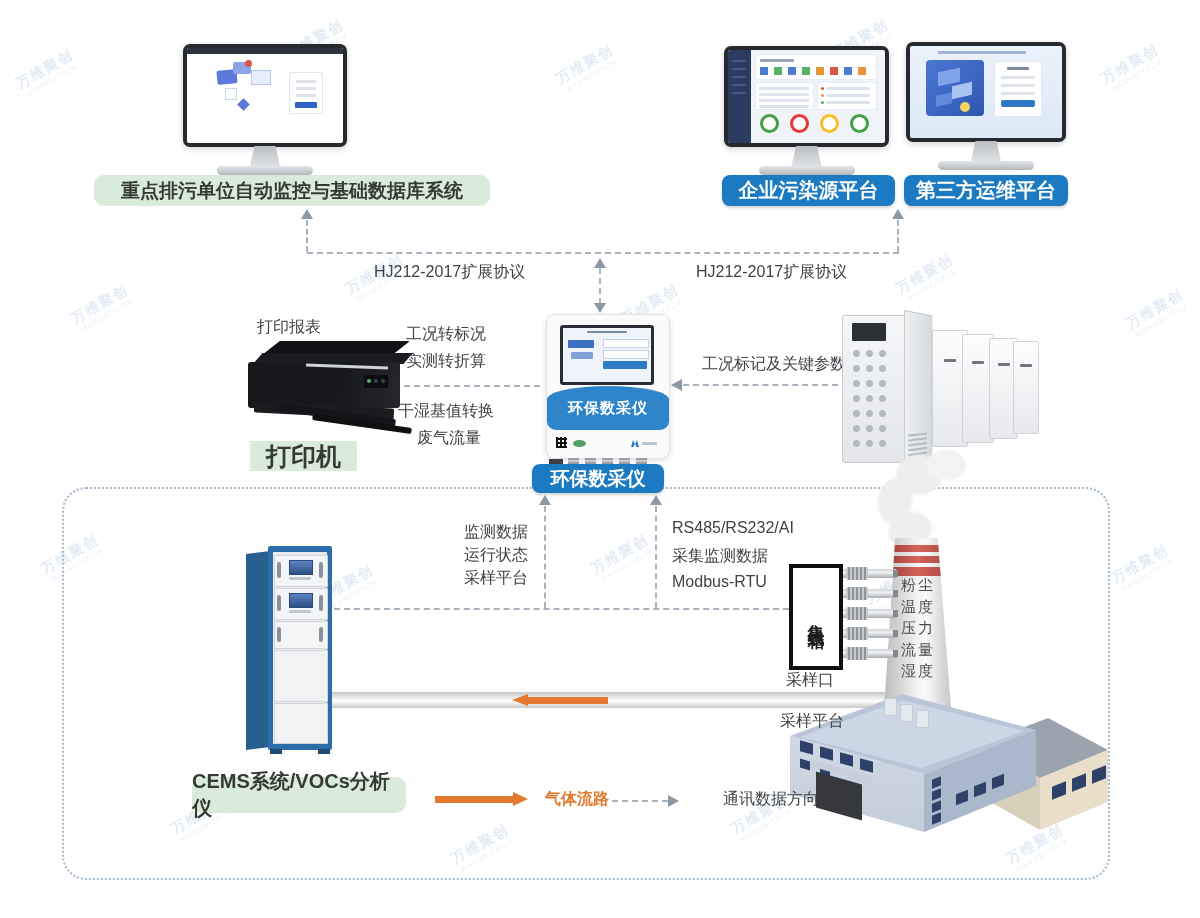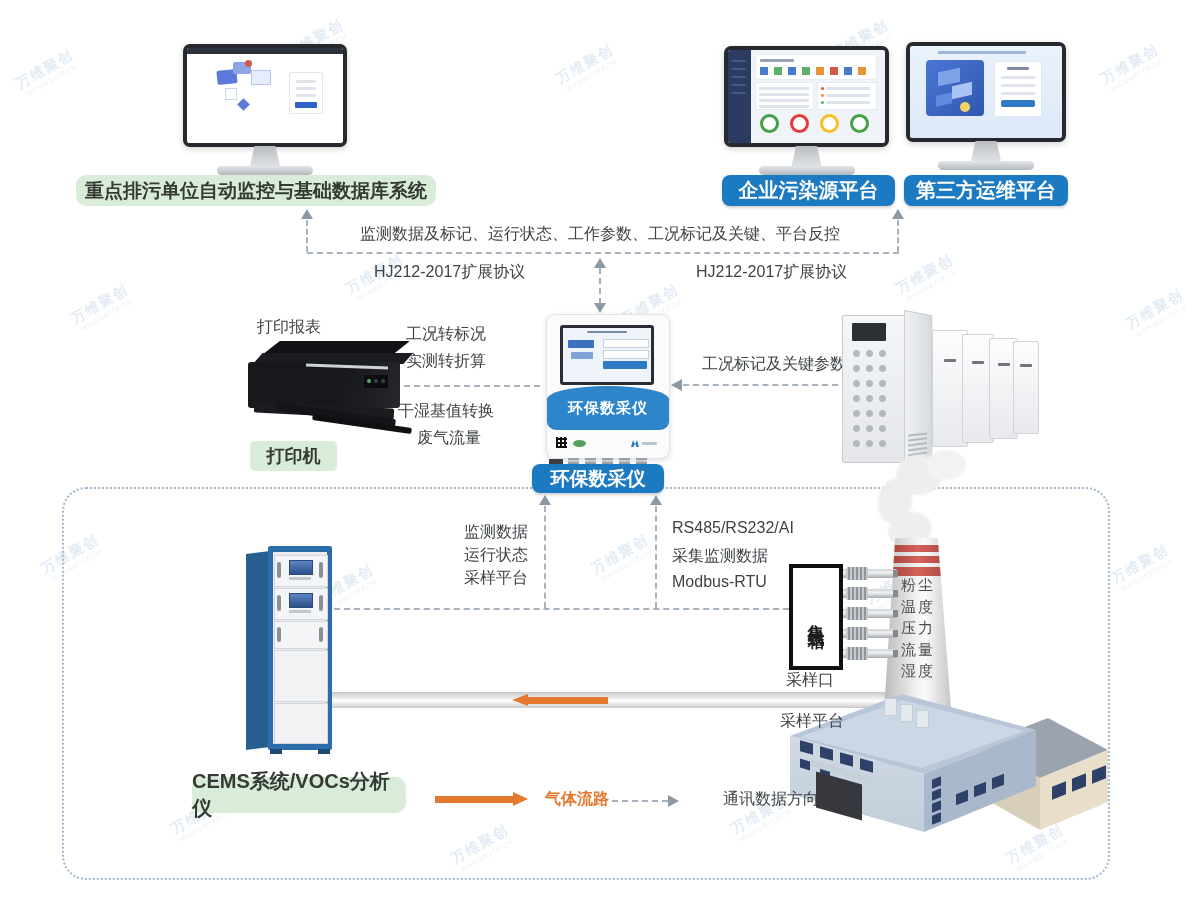--- a/index.html
+++ b/index.html
@@ -207,30 +207,29 @@
           <div class="ln" style="left:6px;top:22px;width:34px"></div>
           <div class="ln" style="left:6px;top:30px;width:34px"></div>
           <div class="abs" style="left:6px;top:38px;width:34px;height:7px;background:#2f7ac6;border-radius:2px"></div>
         </div>
       </div>
     </div>
     <div class="mon-neck"></div>
     <div class="mon-base"></div>
   </div>
 
-  <div class="abs pillg" style="left:76px;top:175px;width:360px;height:31px;font-size:19px;z-index:3">重点排污单位自动监控与基础数据库系统</div>
+  <div class="abs pillg" style="left:94px;top:175px;width:396px;height:31px;font-size:19px;z-index:3">重点排污单位自动监控与基础数据库系统</div>
   <div class="abs pillb" style="left:904px;top:175px;width:164px;height:31px;font-size:20px;z-index:3">第三方运维平台</div>
   <div class="abs pillb" style="left:722px;top:175px;width:173px;height:31px;font-size:20px;z-index:3">企业污染源平台</div>
 
   <div class="abs tri up" style="left:301px;top:209px"></div>
   <div class="abs dv" style="left:306px;top:220px;height:32px"></div>
   <div class="abs tri up" style="left:892px;top:209px"></div>
   <div class="abs dv" style="left:897px;top:220px;height:32px"></div>
   <div class="abs dh" style="left:307px;top:252px;width:592px"></div>
-  <div class="abs t" style="left:320px;top:224px;width:560px;text-align:center">监测数据及标记、运行状态、工作参数、工况标记及关键、平台反控</div>
   <div class="abs t" style="left:374px;top:262px">HJ212-2017扩展协议</div>
   <div class="abs t" style="left:696px;top:262px">HJ212-2017扩展协议</div>
   <div class="abs tri up" style="left:594px;top:258px"></div>
   <div class="abs dv" style="left:599px;top:268px;height:36px"></div>
   <div class="abs tri down" style="left:594px;top:303px"></div>
 
   <div class="abs t" style="left:257px;top:317px">打印报表</div>
   <div class="abs" style="left:248px;top:341px;width:185px;height:96px;z-index:2">
     <div class="abs" style="left:14px;top:0;width:148px;height:14px;background:#101114;border-radius:2px;clip-path:polygon(12% 0,100% 0,88% 100%,0 100%)"></div>
     <div class="abs" style="left:5px;top:12px;width:160px;height:11px;background:#1b1c20;clip-path:polygon(6% 0,100% 0,94% 100%,0 100%)"></div>
@@ -238,21 +237,21 @@
     <div class="abs" style="left:58px;top:24px;width:82px;height:3px;background:#cfd2d6;transform:rotate(2deg)"></div>
     <div class="abs" style="left:116px;top:34px;width:24px;height:13px;background:#0c0d0f;border-radius:1px">
       <div class="abs" style="left:3px;top:4px;width:4px;height:4px;background:#56b06a;border-radius:50%"></div>
       <div class="abs" style="left:10px;top:4px;width:4px;height:4px;background:#3b4047;border-radius:50%"></div>
       <div class="abs" style="left:17px;top:4px;width:4px;height:4px;background:#3b4047;border-radius:50%"></div>
     </div>
     <div class="abs" style="left:6px;top:64px;width:140px;height:11px;background:#1a1b1e;border-radius:2px;transform:rotate(3deg)"></div>
     <div class="abs" style="left:30px;top:70px;width:118px;height:8px;background:#141518;border-radius:2px;transform:rotate(8deg)"></div>
     <div class="abs" style="left:64px;top:80px;width:100px;height:6px;background:#0f1012;border-radius:2px;transform:rotate(8deg)"></div>
   </div>
-  <div class="abs pillg" style="left:250px;top:441px;width:87px;height:30px;font-size:18px;border-radius:5px;z-index:3">打印机</div>
+  <div class="abs pillg" style="left:250px;top:441px;width:107px;height:30px;font-size:25px;border-radius:0;z-index:3">打印机</div>
 
   <div class="abs tri left" style="left:342px;top:380px"></div>
   <div class="abs dh" style="left:354px;top:385px;width:186px"></div>
   <div class="abs t" style="left:406px;top:324px">工况转标况</div>
   <div class="abs t" style="left:406px;top:351px">实测转折算</div>
   <div class="abs t" style="left:398px;top:401px">干湿基值转换</div>
   <div class="abs t" style="left:417px;top:428px">废气流量</div>
 
   <div class="abs" style="left:546px;top:314px;width:122px;height:143px;background:#fbfbfc;border:1px solid #e2e3e5;border-radius:9px;box-shadow:0 2px 6px rgba(0,0,0,.12);z-index:2">
     <div class="abs" style="left:13px;top:10px;width:94px;height:60px;background:#2a2d33;border-radius:3px">

